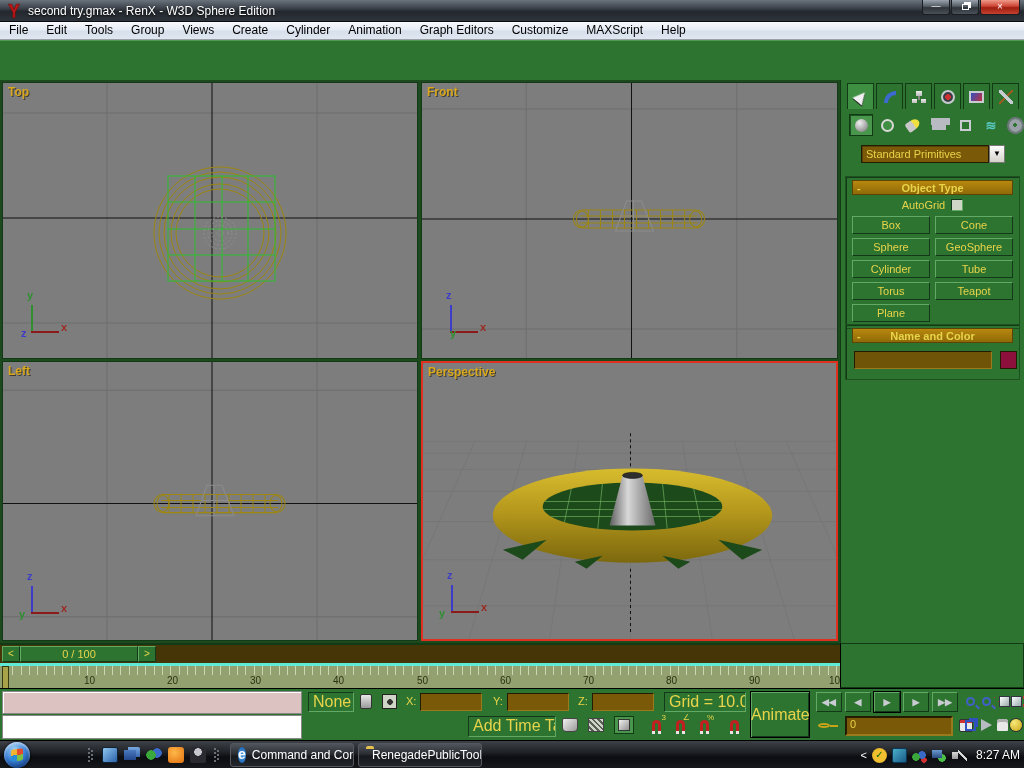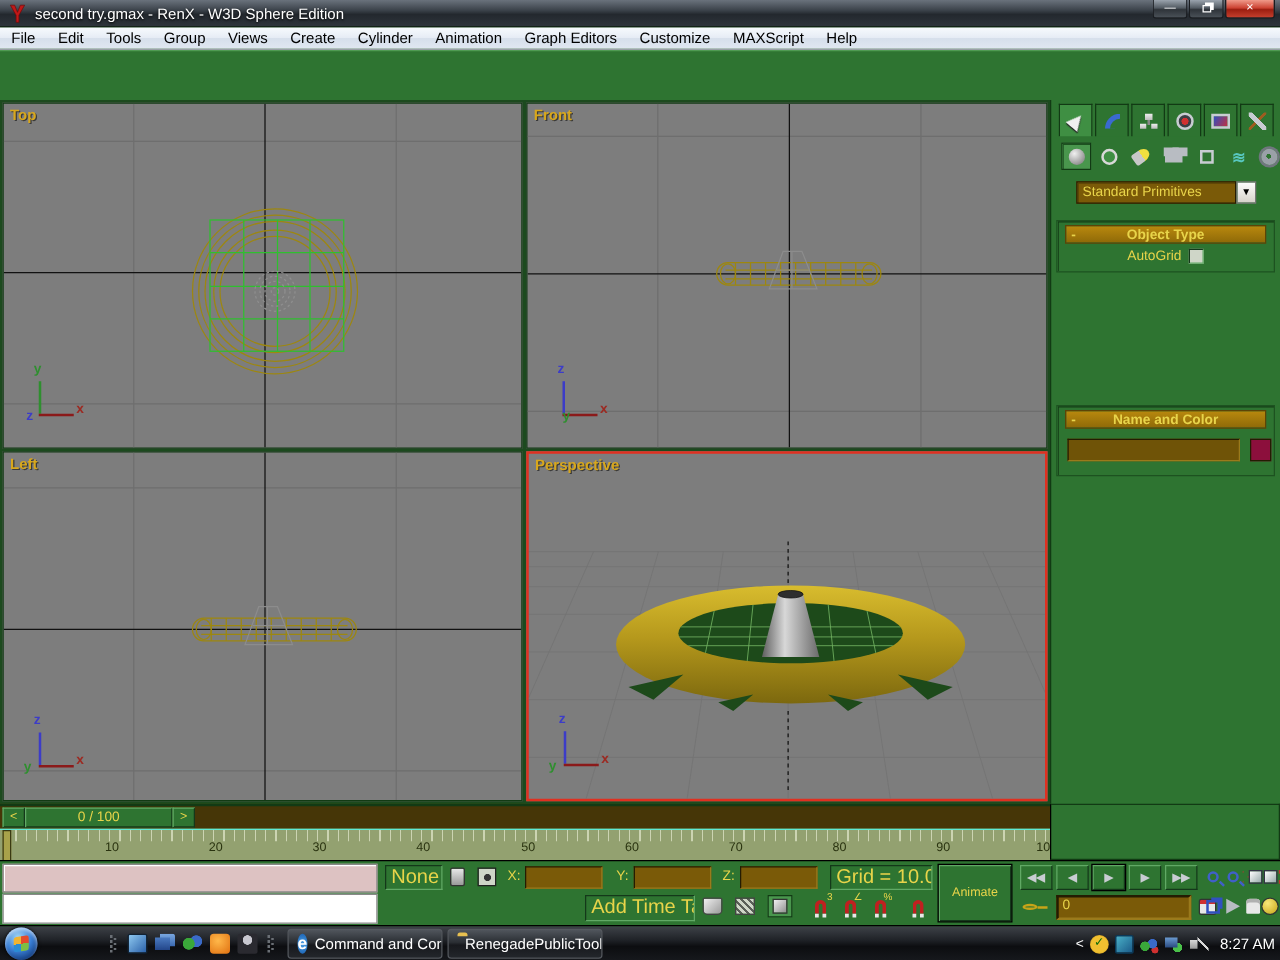--- a/index.html
+++ b/index.html
@@ -105,39 +105,39 @@
   .checkbox { width:12px; height:12px; background:#cfd6c8; border:1px solid; border-color:#14381a #61a965 #61a965 #14381a; }
   .name-field { margin:8px 4px 0 8px; width:138px; height:18px; background:#6f5307; border:1px solid; border-color:#241c02 #9a7a1c #9a7a1c #241c02; display:inline-block; }
   .color-swatch { margin-top:8px; width:17px; height:18px; background:#8c0f3c; border:1px solid #241c02; display:inline-block; vertical-align:top; }
 
   
   .timeslider { left:0; top:643px; width:840px; height:20px; background:#463607; border-top:2px solid #123a14; display:flex; align-items:center; }
   .ts-btn { width:18px; height:16px; background:#2e7431; border:1px solid; border-color:#61a965 #14381a #14381a #61a965;
     color:#e8d44a; font-size:10px; text-align:center; line-height:14px; }
   .ts-handle { width:118px; height:16px; background:#2e7431; border:1px solid; border-color:#61a965 #14381a #14381a #61a965;
     color:#e8d44a; font-size:11px; text-align:center; line-height:14px; }
-  .trackbar { left:0; top:663px; width:840px; height:25px; background:#93a170; border-top:1px solid #5eead4; overflow:hidden; }
+  .trackbar { left:0; top:663px; width:840px; height:25px; background:#93a170; border-top:3px solid #5eead4; overflow:hidden; }
   .tb-ticks { position:absolute; left:4px; top:0; width:836px; height:9px;
     background:repeating-linear-gradient(90deg,#ccd4b2 0 1px,transparent 1px 8.32px); }
   .tb-num { position:absolute; top:9px; font-size:10px; color:#2a3310; }
   .tb-marker { position:absolute; left:2px; top:0; width:7px; height:25px; background:#a8a24a; border:1px solid #3a3a12; }
   .panel-corner { left:840px; top:643px; width:184px; height:45px; background:#2e7431; border:1px solid #123a14; border-left:1px solid #000; }
 
   
   .statusbar { left:0; top:688px; width:1024px; height:52px; background:#2e7431; border-top:1px solid #000; }
   .listener-pink { position:absolute; left:2px; top:2px; width:300px; height:23px; background:#ddc2c2; border:1px solid #888; box-shadow:inset 1px 1px 0 #fff; }
   .listener-white { position:absolute; left:2px; top:26px; width:300px; height:24px; background:#fff; border:1px solid #888; }
   .sunken { background:#2e7431; border:1px solid; border-color:#14381a #61a965 #61a965 #14381a;
     color:#e8d44a; font-size:16px; line-height:18px; padding:0 4px; overflow:hidden; white-space:nowrap; }
   .slabel { color:#e8d44a; font-size:11px; }
   .gold-input { background:#7a5a08; border:1px solid; border-color:#241c02 #9a7a1c #9a7a1c #241c02;
     color:#e8d44a; font-size:11px; padding:0 3px; overflow:hidden; }
   .animate-btn { position:absolute; left:750px; top:2px; width:60px; height:47px; background:#2e7431;
     border:1px solid #000; box-shadow:inset 1px 1px 0 #61a965, inset -1px -1px 0 #14381a;
-    color:#e8d44a; font-size:10px; text-align:center; line-height:45px; }
+    color:#e8d44a; font-size:16px; text-align:center; line-height:45px; }
   .pb-btn { position:absolute; top:3px; width:26px; height:20px; background:#2e7431; border:1px solid; border-color:#61a965 #14381a #14381a #61a965;
     color:#c8ccd2; font-size:9px; text-align:center; line-height:18px; font-weight:bold; }
   .nav-ico { position:absolute; width:16px; height:16px; display:flex; align-items:center; justify-content:center; }
   .mag { width:9px; height:9px; border:2px solid #4060c8; border-radius:50%; position:relative; }
   .mag::after { content:""; position:absolute; left:7px; top:7px; width:5px; height:2px; background:#4060c8; transform:rotate(45deg); }
   .redquads { box-shadow:8px -4px 0 -4px #c03030, 8px 4px 0 -4px #c03030, 12px 0 0 -4px #c03030; }
   .whitecube { width:11px; height:11px; background:linear-gradient(135deg,#fff,#9aa); border:1px solid #334; }
   .fov { width:0; height:0; border-top:6px solid transparent; border-bottom:6px solid transparent; border-left:11px solid #b8bcc2; }
   .hand { width:11px; height:12px; background:#e8e8e8; border-radius:3px 3px 1px 1px; box-shadow:inset 0 3px 0 #b0b0b0; }
   .arcrot { width:12px; height:12px; border-radius:50%; background:radial-gradient(circle at 35% 30%,#f8e878,#c8a418); box-shadow:0 0 0 1px #333; }
@@ -511,20 +511,31 @@
 
   <div class="rollout" style="top:96px">
     <div class="ro-head">
       <span class="ro-minus">-</span>
       <span>Object Type</span>
     </div>
     <div class="autogrid-row">
       <span>AutoGrid</span>
       <span class="checkbox"></span>
     </div>
+    <div class="objtype-grid">
+      <div class="gbtn">Box</div>
+      <div class="gbtn">Cone</div>
+      <div class="gbtn">Sphere</div>
+      <div class="gbtn">GeoSphere</div>
+      <div class="gbtn">Cylinder</div>
+      <div class="gbtn">Tube</div>
+      <div class="gbtn">Torus</div>
+      <div class="gbtn">Teapot</div>
+      <div class="gbtn">Plane</div>
+    </div>
   </div>
 
   <div class="rollout" style="top:244px">
     <div class="ro-head">
       <span class="ro-minus">-</span>
       <span>Name and Color</span>
     </div>
     <span class="name-field"></span>
     <span class="color-swatch"></span>
   </div>

